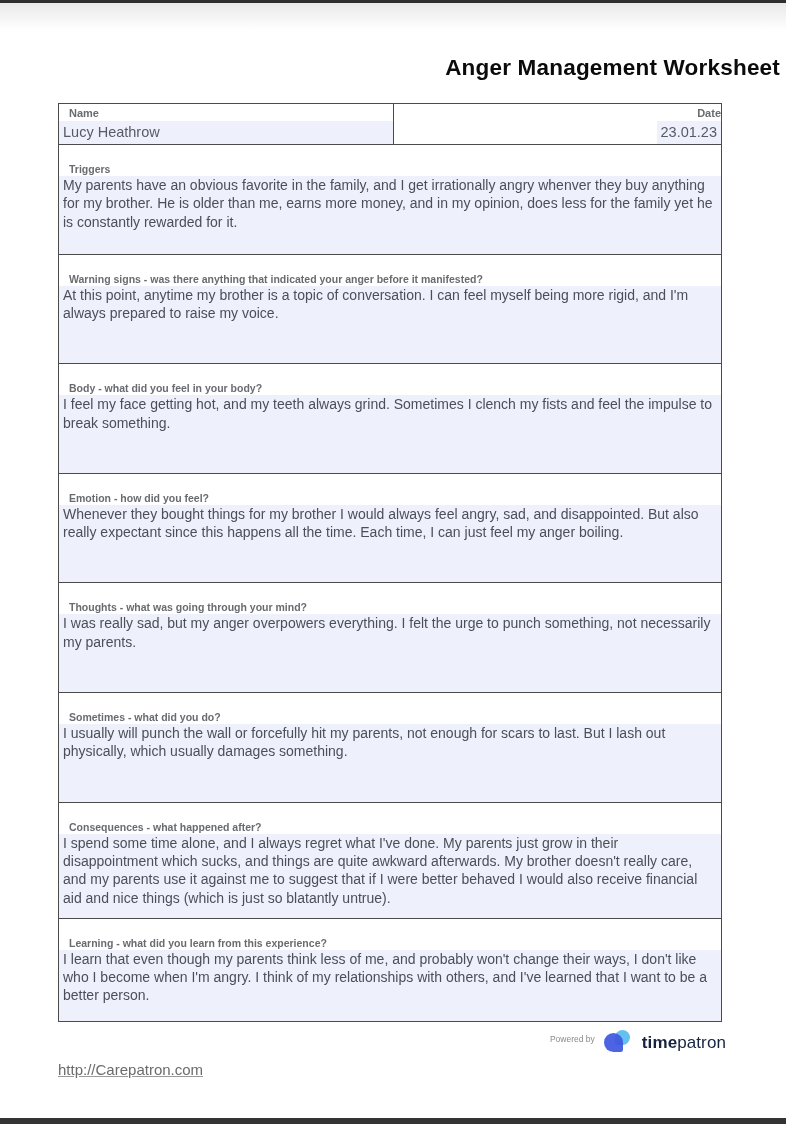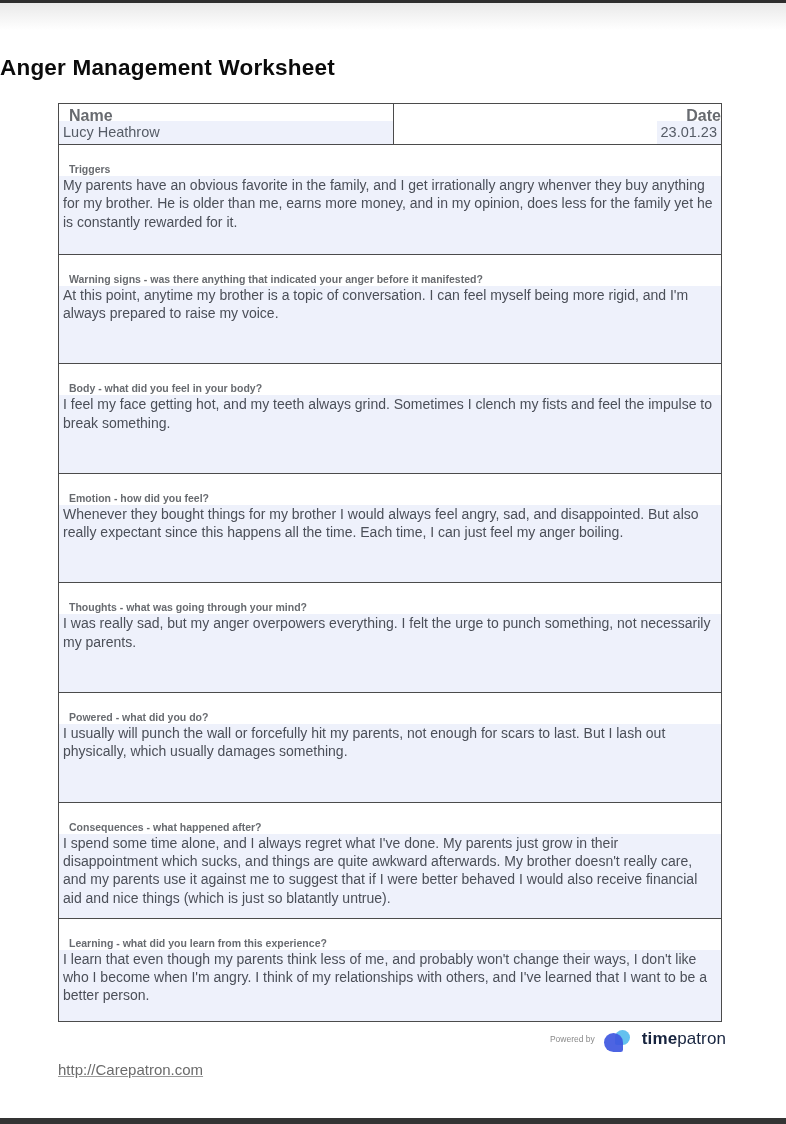--- a/index.html
+++ b/index.html
@@ -28,22 +28,22 @@
   }
   .bottom-edge {
     position: absolute;
     bottom: 0; left: 0; right: 0;
     height: 6px;
     background: #343434;
   }
   .doc-title {
     position: absolute;
     top: 55px;
-    left: 0; right: 12px;
-    text-align: left;
+    left: 0; right: 6px;
+    text-align: right;
     font-size: 22.5px;
     font-weight: bold;
     color: #0b0b0b;
     letter-spacing: 0.2px;
   }
   .worksheet {
     position: absolute;
     top: 103px;
     left: 58px;
     width: 664px;
@@ -58,21 +58,21 @@
     height: 40px;
   }
   .head-cell {
     display: flex;
     flex-direction: column;
     box-sizing: border-box;
   }
   .head-cell.name-cell { width: 334px; }
   .head-cell.date-cell { flex: 1; border-left: 1px solid #4b4b4b; align-items: flex-end; }
   .field-label {
-    font-size: 16px;
+    font-size: 11px;
     font-weight: bold;
     color: #686b70;
     padding: 3px 0 0 10px;
     height: 14px;
     background: #ffffff;
   }
   .field-value {
     flex: 1;
     background: #eef1fb;
     font-size: 14.5px;
@@ -115,21 +115,21 @@
     color: #6b6b6b;
     text-decoration: underline;
     text-decoration-color: #9a9a9a;
     cursor: pointer;
   }
   .brand {
     position: absolute;
     top: 1029px;
     right: 60px;
     display: flex;
-    align-items: flex-start;
+    align-items: center;
   }
   .powered-by {
     font-size: 8.5px;
     color: #8a8a8a;
     margin-right: 7px;
     align-self: flex-start;
     margin-top: 5px;
   }
   .logo-mark {
     width: 36px;
@@ -200,21 +200,21 @@
       <div class="sec-label">Emotion - how did you feel?</div>
       <div class="sec-value">Whenever they bought things for my brother I would always feel angry, sad, and disappointed. But also really expectant since this happens all the time. Each time, I can just feel my anger boiling.</div>
     </div>
 
     <div class="section">
       <div class="sec-label">Thoughts - what was going through your mind?</div>
       <div class="sec-value">I was really sad, but my anger overpowers everything. I felt the urge to punch something, not necessarily my parents.</div>
     </div>
 
     <div class="section">
-      <div class="sec-label">Powered - what did you do?</div>
+      <div class="sec-label">Sometimes - what did you do?</div>
       <div class="sec-value">I usually will punch the wall or forcefully hit my parents, not enough for scars to last. But I lash out physically, which usually damages something.</div>
     </div>
 
     <div class="section">
       <div class="sec-label">Consequences - what happened after?</div>
       <div class="sec-value">I spend some time alone, and I always regret what I've done. My parents just grow in their disappointment which sucks, and things are quite awkward afterwards. My brother doesn't really care, and my parents use it against me to suggest that if I were better behaved I would also receive financial aid and nice things (which is just so blatantly untrue).</div>
     </div>
 
     <div class="section">
       <div class="sec-label">Learning - what did you learn from this experience?</div>

